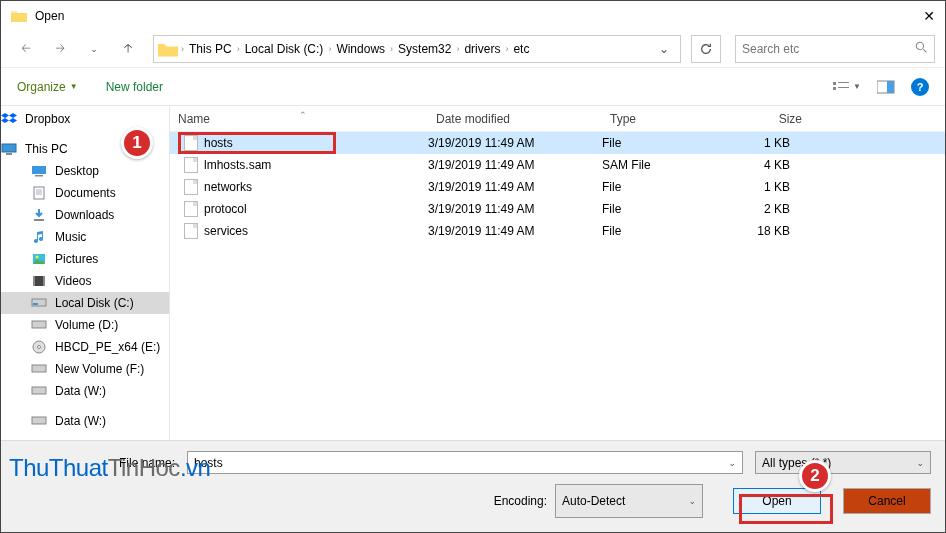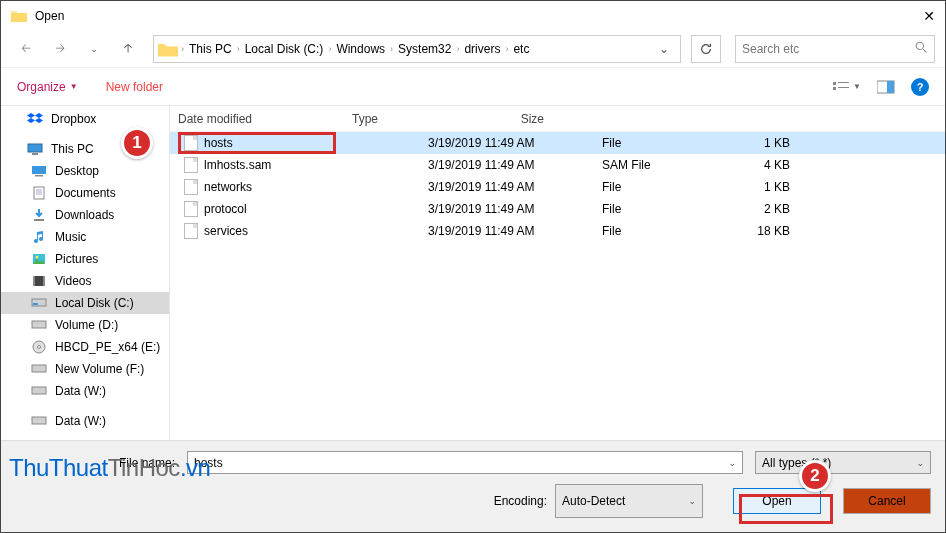--- a/index.html
+++ b/index.html
@@ -17,30 +17,30 @@
 .addr-folder { width: 20px; height: 20px; margin-right: 2px; }
 .crumb { padding: 0 4px; cursor: pointer; }
 .csep { color: #888; font-size: 9px; padding: 0 1px; }
 .addr-drop { width: 24px; text-align: center; color: #555; cursor: pointer; }
 .refresh-btn { width: 30px; height: 28px; border: 1px solid #ccc; display: flex; align-items: center; justify-content: center; cursor: pointer; margin-right: 10px; }
 .search-box { width: 200px; height: 28px; border: 1px solid #ccc; display: flex; align-items: center; padding: 0 6px; }
 .search-box input { border: none; outline: none; flex: 1; font-size: 12px; }
 .search-box .sicon { color: #888; }
 
 .toolbar { height: 38px; display: flex; align-items: center; padding: 0 16px; border-top: 1px solid #eee; }
-.toolbar .org { color: #be185d; display: flex; align-items: center; gap: 4px; cursor: pointer; }
-.toolbar .newf { color: #ef4444; margin-left: 28px; cursor: pointer; }
+.toolbar .org { color: #4d7c0f; display: flex; align-items: center; gap: 4px; cursor: pointer; }
+.toolbar .newf { color: #15803d; margin-left: 28px; cursor: pointer; }
 .toolbar .right { margin-left: auto; display: flex; align-items: center; gap: 16px; }
 .view-btn { display: flex; align-items: center; gap: 2px; cursor: pointer; }
 .help-icon { width: 18px; height: 18px; background: #0078d7; color: #fff; border-radius: 50%; display: flex; align-items: center; justify-content: center; font-weight: bold; font-size: 11px; cursor: pointer; }
 
 .main { display: flex; height: 340px; border-top: 1px solid #e6e6e6; }
 
 .sidebar { width: 168px; overflow: hidden; padding-top: 2px; }
-.side-item { display: flex; align-items: center; height: 22px; padding-left: 26px; gap: 8px; cursor: pointer; white-space: nowrap; }
+.side-item { display: flex; align-items: center; height: 22px; padding-left: 0; gap: 8px; cursor: pointer; white-space: nowrap; }
 .side-item.indent { padding-left: 30px; }
 .side-item.selected { background: #d9d9d9; }
 .side-icon { width: 16px; height: 14px; flex-shrink: 0; display: inline-flex; align-items: center; justify-content: center; }
 
 .filepane { flex: 1; border-left: 1px solid #e6e6e6; }
 .fhead { display: flex; height: 26px; align-items: center; color: #444; font-size: 12px; border-bottom: 1px solid #f0f0f0; position: relative; }
 .fhead > div { padding: 0 8px; }
 .col-name { width: 258px; position: relative; }
 .col-date { width: 174px; }
 .col-type { width: 108px; }
@@ -276,20 +276,21 @@
           <svg width="16" height="10" viewBox="0 0 16 10">
             <rect x="1" y="1" width="14" height="7" fill="#d0d0d0" stroke="#888"></rect>
           </svg>
         </span>
         <span>Data (W:)</span>
       </div>
   </div>
 
   <div class="filepane">
     <div class="fhead">
+      <div class="col-name"><span>Name</span><span class="sort-caret">⌃</span></div>
       <div class="col-date">Date modified</div>
       <div class="col-type">Type</div>
       <div class="col-size">Size</div>
     </div>
     <div class="frow sel">
       <div class="col-name">
           <span class="file-icon"></span>
           <span>hosts</span>
         </div>
       <div class="col-date">3/19/2019 11:49 AM</div>

